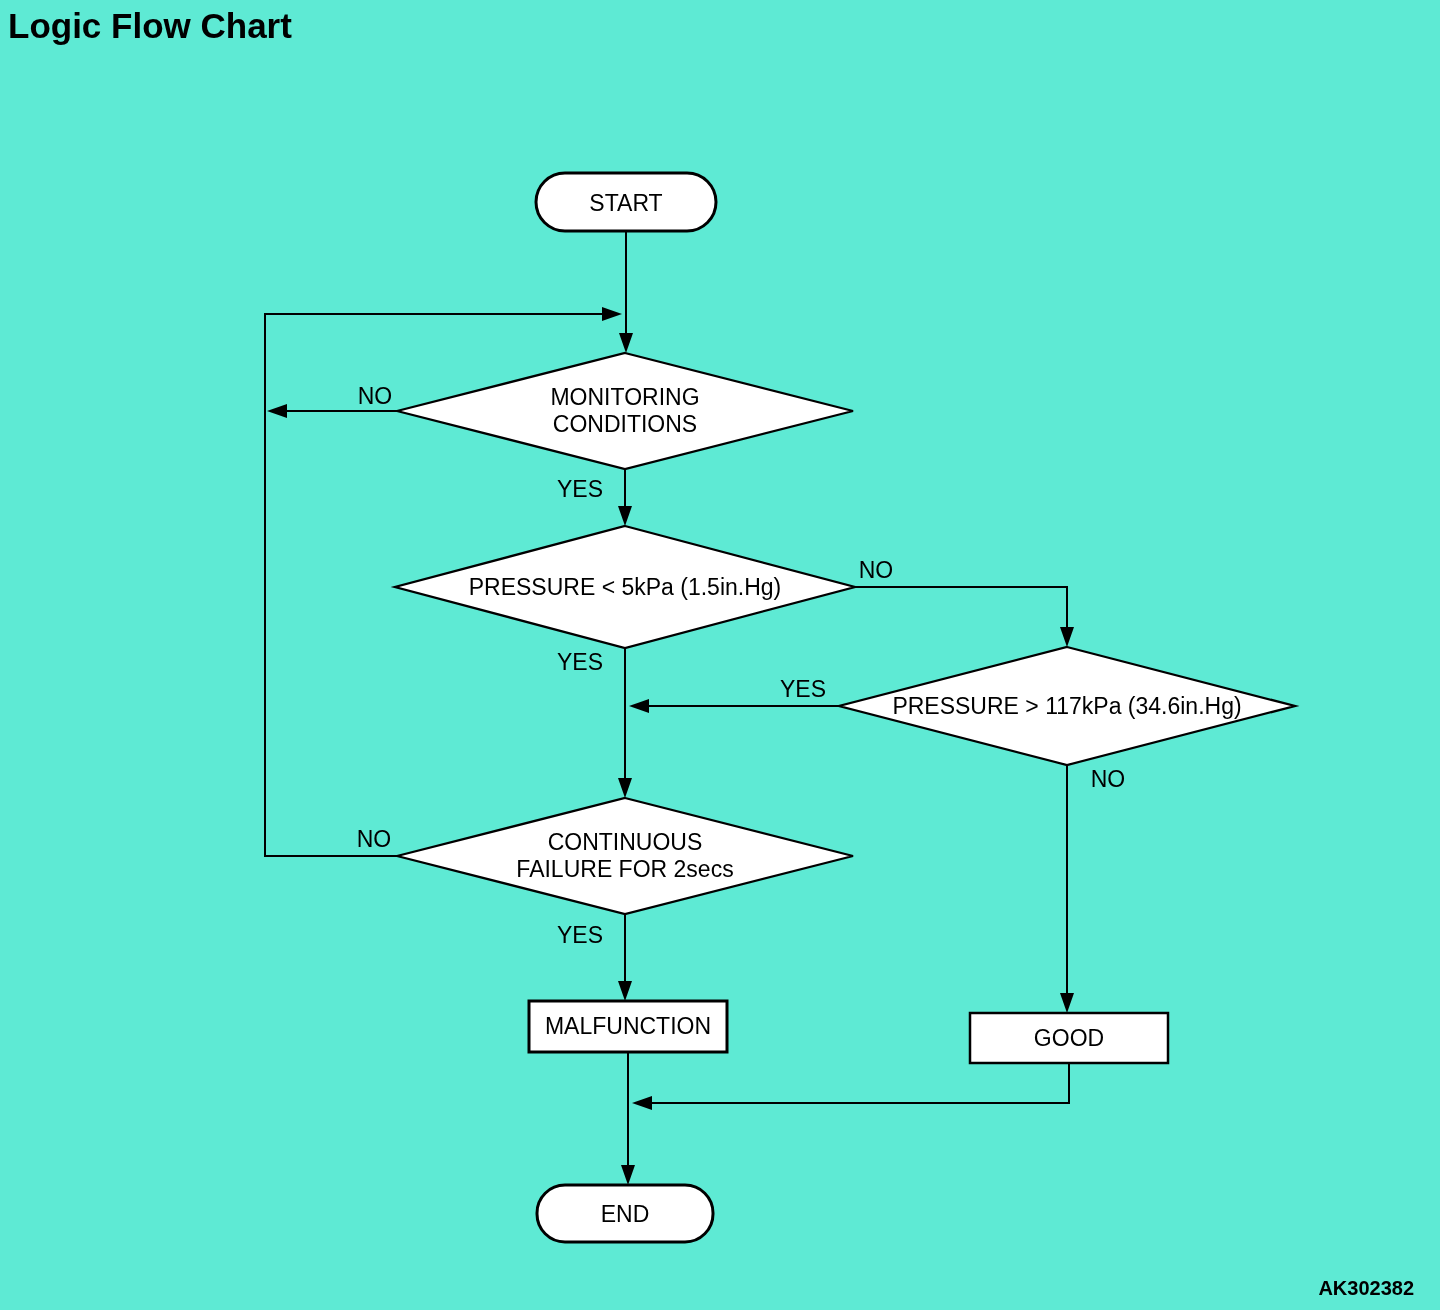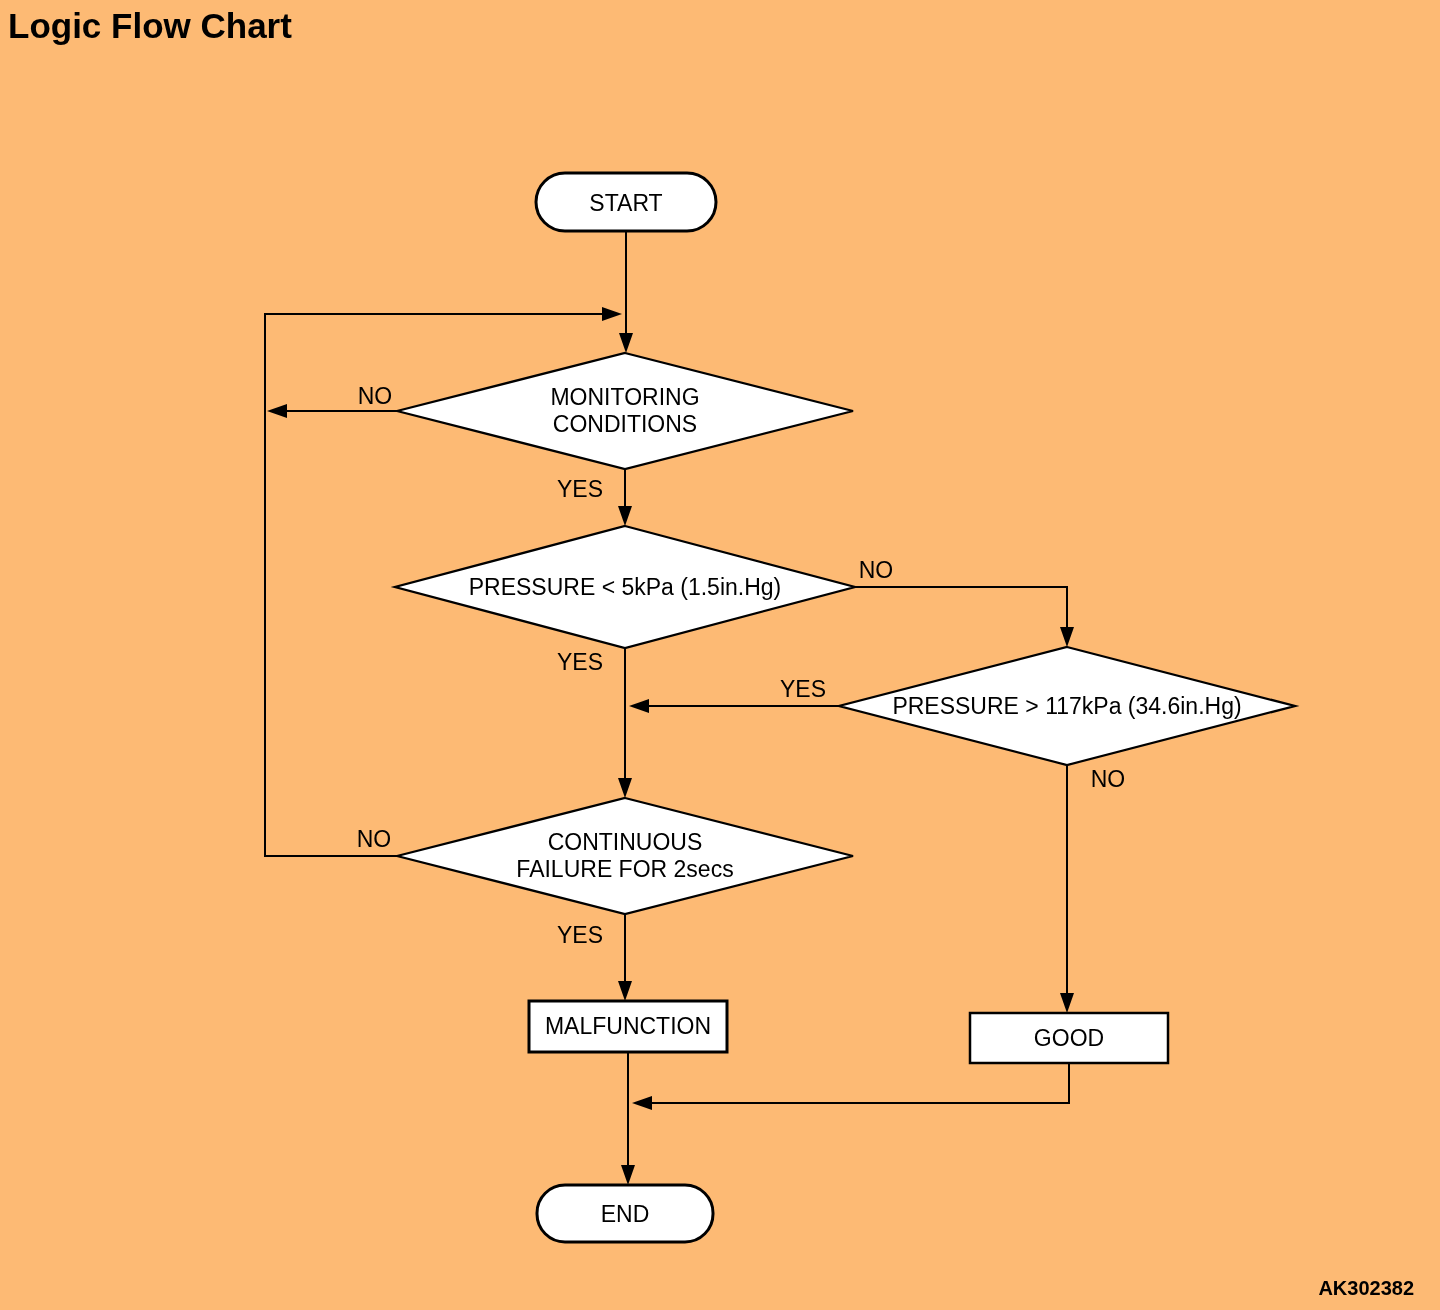--- a/index.html
+++ b/index.html
@@ -4,21 +4,21 @@
 <style>
   html, body {
     margin: 0;
     padding: 0;
     background: #ffffff;
   }
   .page {
     position: relative;
     width: 1440px;
     height: 1310px;
-    background: #fdba74;
+    background: #5eead4;
     font-family: "Liberation Sans", sans-serif;
   }
   svg {
     position: absolute;
     left: 0;
     top: 0;
     display: block;
   }
   .shape {
     fill: #ffffff;

